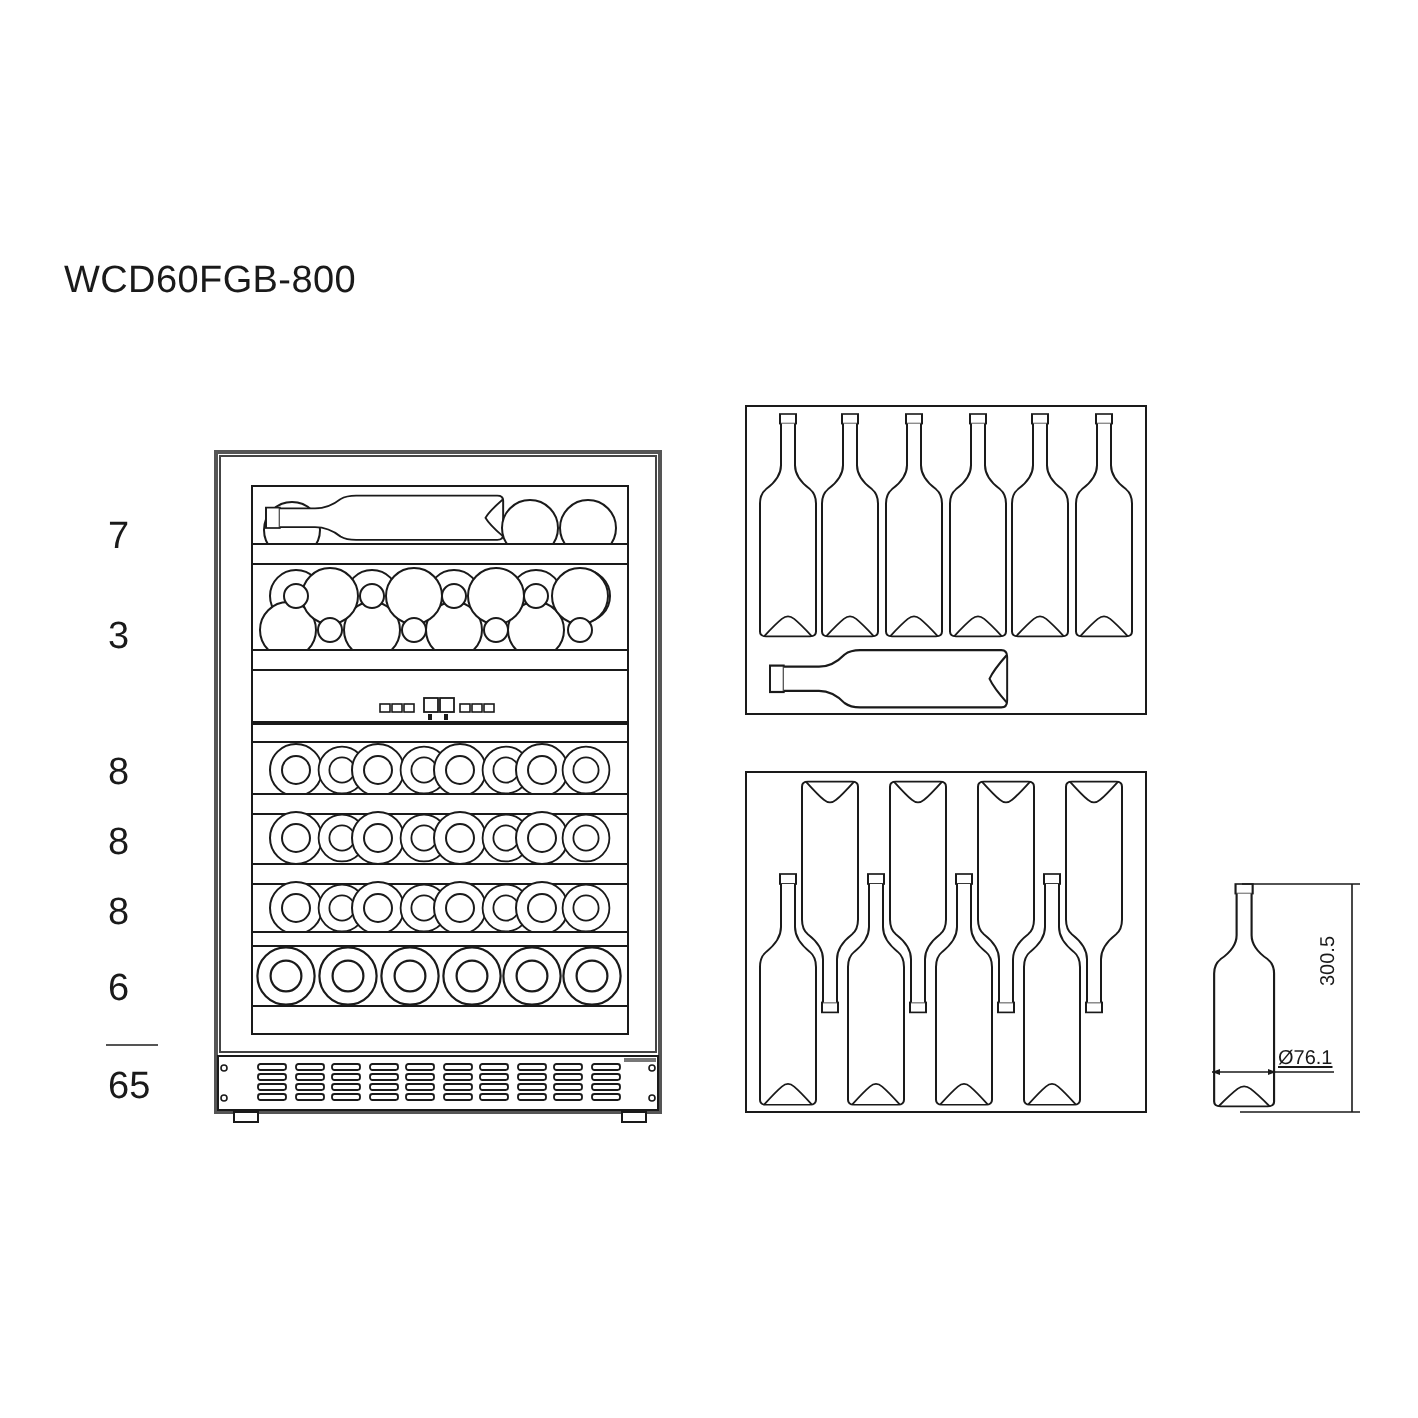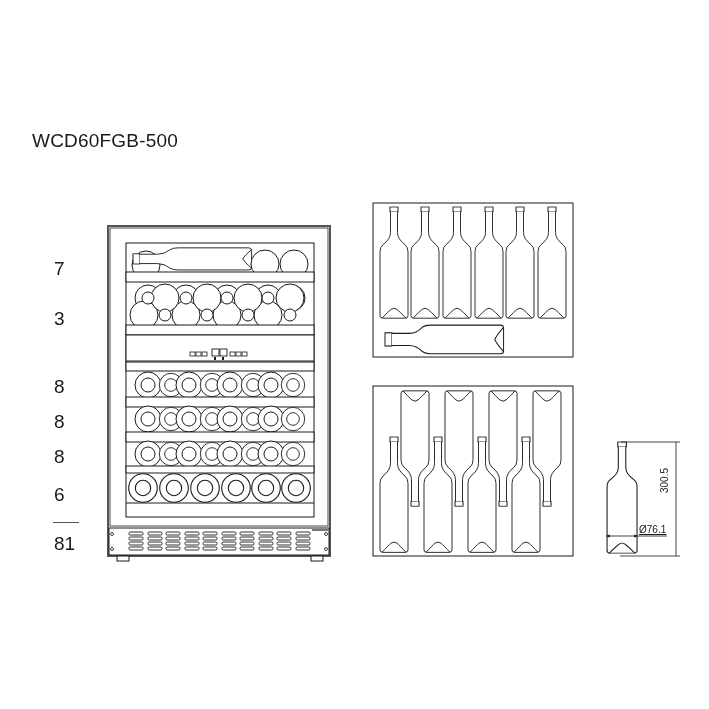--- a/index.html
+++ b/index.html
@@ -5,30 +5,30 @@
     html, body { margin:0; padding:0; background:#ffffff; }
     body { width:709px; height:709px; position:relative; overflow:hidden; font-family:"Liberation Sans", sans-serif; color:#1a1a1a; }
     .title { position:absolute; left:32px; top:130px; font-size:19px; letter-spacing:0.2px; }
     .count { position:absolute; left:54px; font-size:19px; }
     .sumline { position:absolute; left:53px; top:522px; width:26px; height:0; border-top:1.5px solid #555; }
     svg { position:absolute; left:0; top:0; }
   </style>
 </head>
 <body>
 
-<div class="title">WCD60FGB-500</div>
+<div class="title">WCD60FGB-800</div>
 
 <div class="count" style="top:258px">7</div>
 <div class="count" style="top:308px">3</div>
 <div class="count" style="top:376px">8</div>
 <div class="count" style="top:411px">8</div>
 <div class="count" style="top:446px">8</div>
 <div class="count" style="top:484px">6</div>
 <div class="sumline"></div>
-<div class="count" style="top:533px">81</div>
+<div class="count" style="top:533px">65</div>
 
 <svg width="709" height="709" viewBox="0 0 709 709">
   <defs>
 
     <g id="bottle-up">
       <rect x="11" y="0" width="8" height="6" fill="#fff" stroke="#1a1a1a" stroke-width="1"></rect>
       <path d="M11.5 6 L11.5 32 Q11.5 40 4 47 Q1 50 1 56 L1 136 Q1 139 4 139 L26 139 Q29 139 29 136 L29 56 Q29 50 26 47 Q18.5 40 18.5 32 L18.5 6" fill="#fff" stroke="#1a1a1a" stroke-width="1"></path>
       <path d="M3 139 Q9 131 12 128 Q15 125 18 128 Q21 131 27 139" fill="none" stroke="#1a1a1a" stroke-width="1"></path>
     </g>
 

